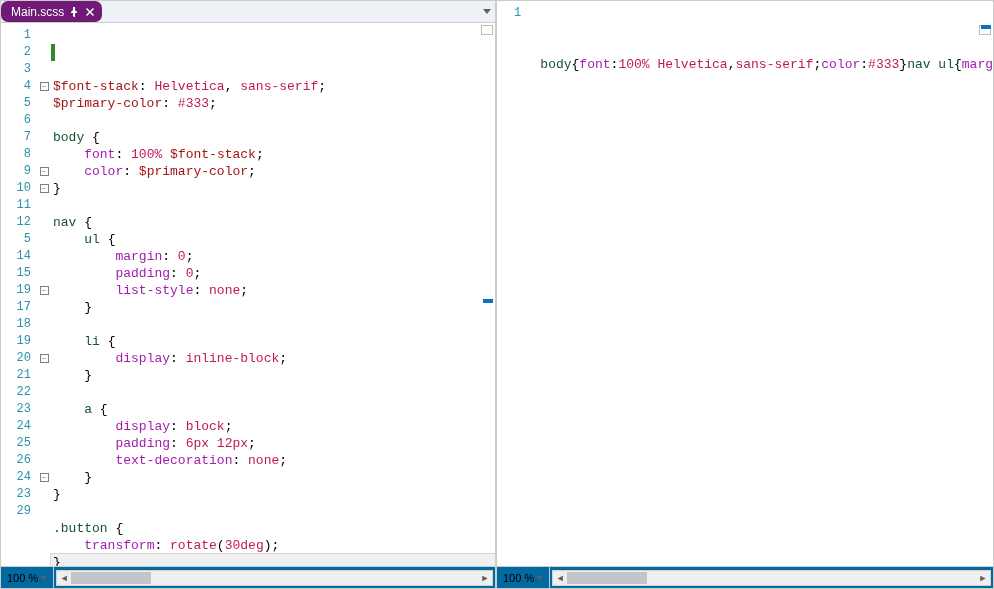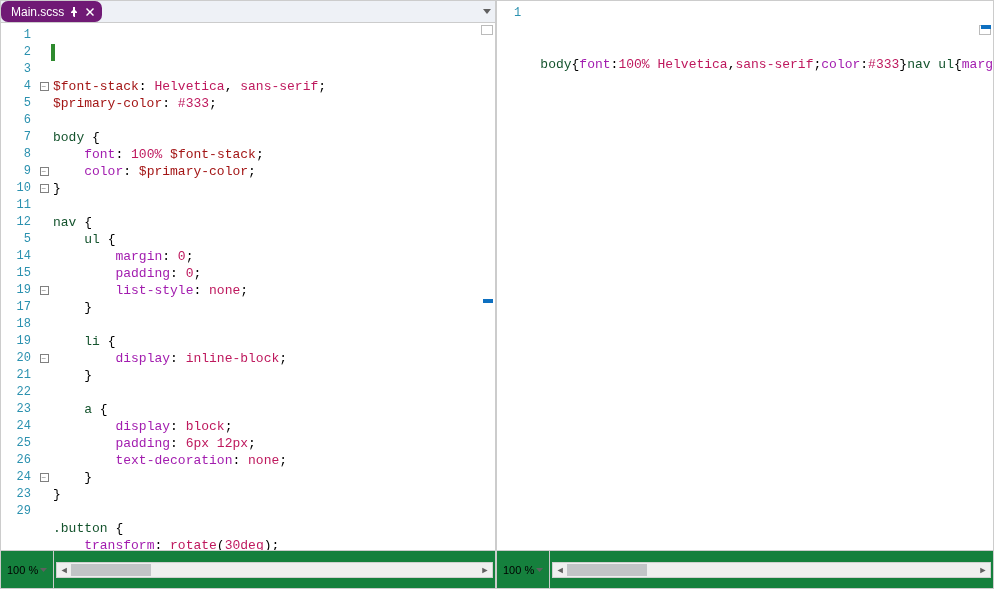--- a/index.html
+++ b/index.html
@@ -125,27 +125,27 @@
   border: 1px solid #bbb;
   cursor: ns-resize;
 }
 .caret-mark {
   position:absolute;
   right:2px;
   width:10px; height:4px;
   background:#0e70c0;
 }
 .status-bar {
-  height: 38px;
+  height: 22px;
   border-top: 1px solid #ccc;
   display: flex;
   align-items: center;
   font-family: "Segoe UI", Tahoma, sans-serif;
   font-size: 11px;
-  background: #15803d;
+  background: #0369a1;
 }
 .zoom {
   padding: 0 6px;
   border-right: 1px solid #ccc;
   display:flex; align-items:center; gap:2px;
   height:100%;
 }
 .scroll-h {
   flex: 1;
   height: 16px;

